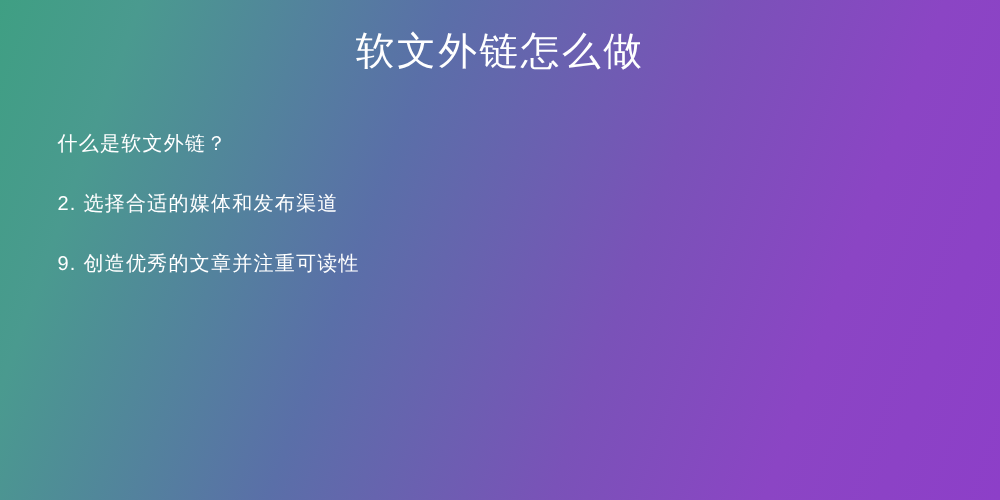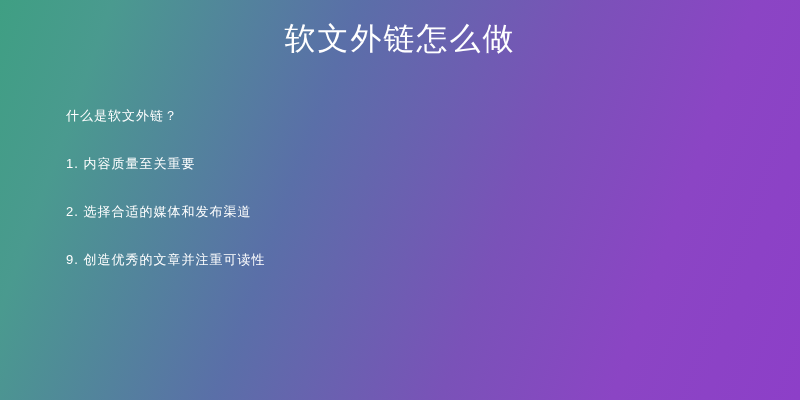--- a/index.html
+++ b/index.html
@@ -25,44 +25,41 @@
     top: 22px;
     left: 0;
     width: 800px;
     text-align: center;
     color: #ffffff;
     font-size: 31px;
     font-weight: normal;
     letter-spacing: 2px;
     line-height: 1.2;
     white-space: nowrap;
-    font-family: Liberation Mono, monospace;
   }
   #body-list {
     position: absolute;
     top: 92px;
     left: 46px;
     width: 720px;
   }
   .line {
     color: #ffffff;
-    font-size: 13px;
+    font-size: 16px;
     line-height: 48px;
     letter-spacing: 1px;
     white-space: nowrap;
-    margin-left: 20px;
   }
 </style>
 </head>
 <body>
 
 <div id="slide">
 
   <div id="title">软文外链怎么做</div>
 
   <div id="body-list">
     <div class="line">什么是软文外链？</div>
-    <div class="line">1. 内容质量至关重要</div>
     <div class="line">2. 选择合适的媒体和发布渠道</div>
     <div class="line">9. 创造优秀的文章并注重可读性</div>
   </div>
 
 </div>
 
 </body></html>

